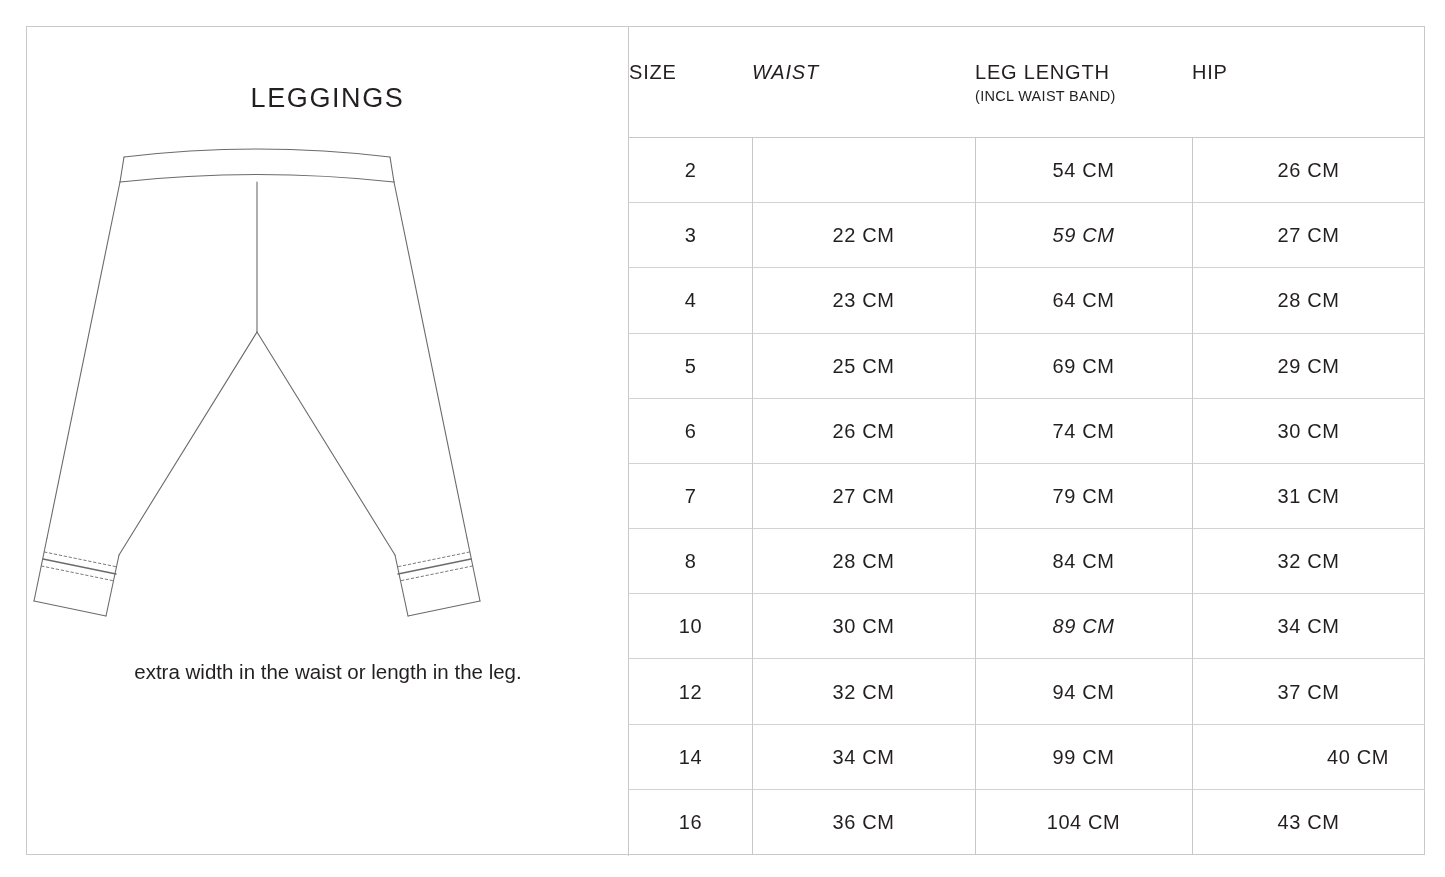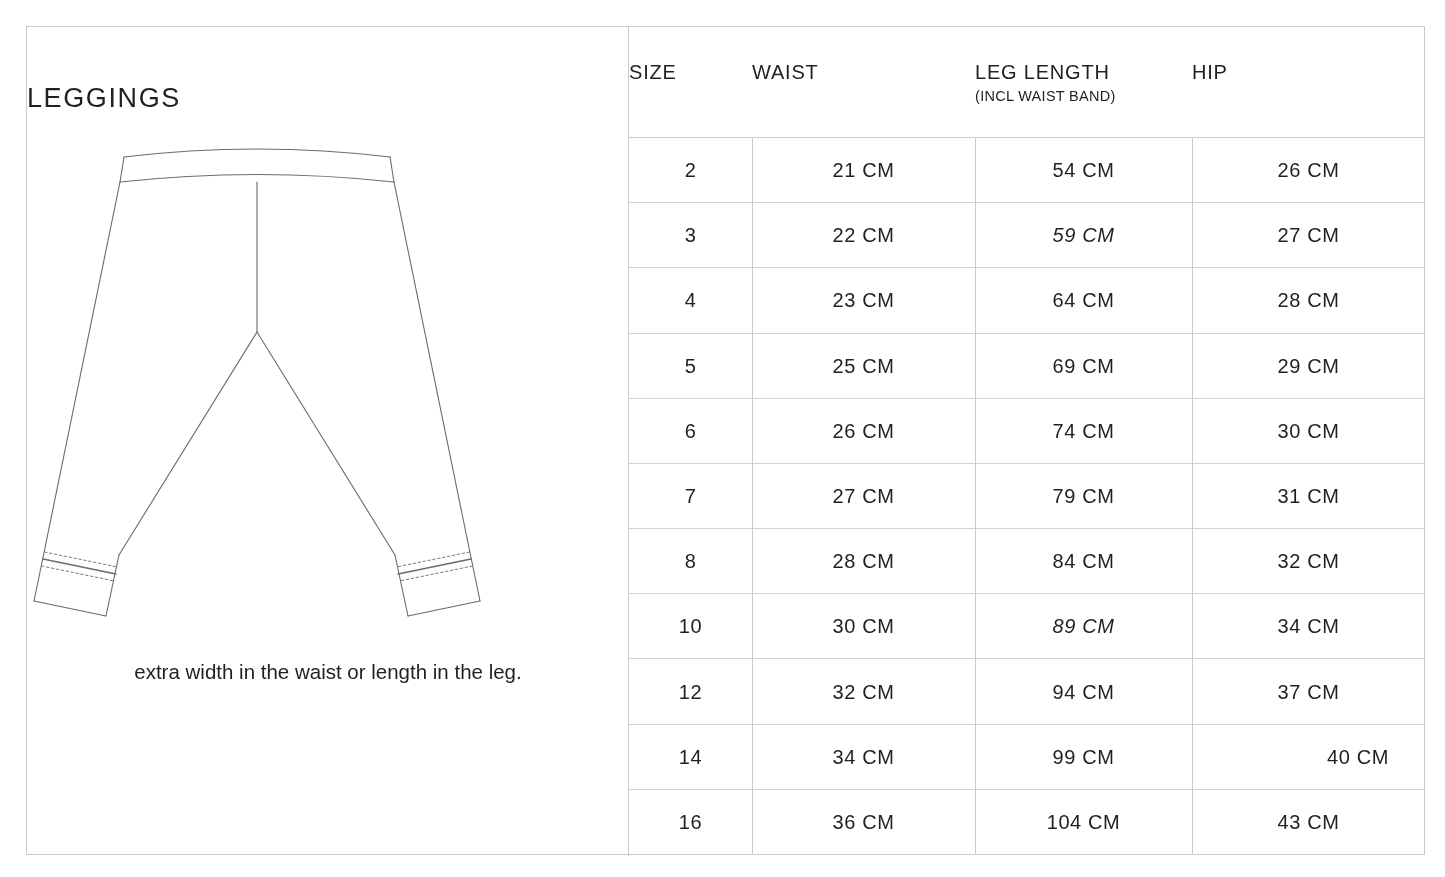--- a/index.html
+++ b/index.html
@@ -51,20 +51,21 @@
     top: 27px;
     width: 601px;
     height: 827px;
   }
 
   #garment-title {
     position: absolute;
     left: 0;
     top: 56px;
     width: 601px;
+    text-align: center;
     font-size: 27px;
     letter-spacing: 1.6px;
     font-weight: 400;
     color: #231f20;
   }
 
   #garment-figure {
     position: absolute;
     left: 0;
     top: 108px;
@@ -226,36 +227,35 @@
     </div>
 
   </div>
 
   <div id="size-table">
 
     <div class="t-head">
       <div class="th" style="left:0px;width:123px;">
         <span class="th-label">SIZE</span>
       </div>
-      <div class="th" style="left:123px;width:223px;">
+      <div class="th" style="left:123px;width:223px;font-style:italic;">
         <span class="th-label">WAIST</span>
       </div>
       <div class="th" style="left:563px;width:233px;">
         <span class="th-label">HIP</span>
       </div>
       <div class="th" style="left:346px;width:217px;">
         <span class="th-label">LEG LENGTH</span>
         <span class="th-sub">(INCL WAIST BAND)</span>
       </div>
     </div>
 
     <div class="t-body" id="table-body">
         <div class="t-row" style="top: 0px; height: 65.1818px;">
           <div class="t-cell" style="left: 0px; width: 123px; height: 65.1818px;">2</div>
-          <div class="t-cell" style="left: 123px; width: 223px; height: 65.1818px;">21 CM</div>
           <div class="t-cell" style="left: 346px; width: 217px; height: 65.1818px;">54 CM</div>
           <div class="t-cell" style="left: 563px; width: 233px; height: 65.1818px;">26 CM</div>
         </div>
         <div class="t-row" style="top: 65.1818px; height: 65.1818px;">
           <div class="t-cell" style="left: 0px; width: 123px; height: 65.1818px;">3</div>
           <div class="t-cell" style="left: 123px; width: 223px; height: 65.1818px;">22 CM</div>
           <div class="t-cell" style="left: 346px; width: 217px; height: 65.1818px; font-style: italic;">59 CM</div>
           <div class="t-cell" style="left: 563px; width: 233px; height: 65.1818px;">27 CM</div>
         </div>
         <div class="t-row" style="top: 130.364px; height: 65.1818px;">

